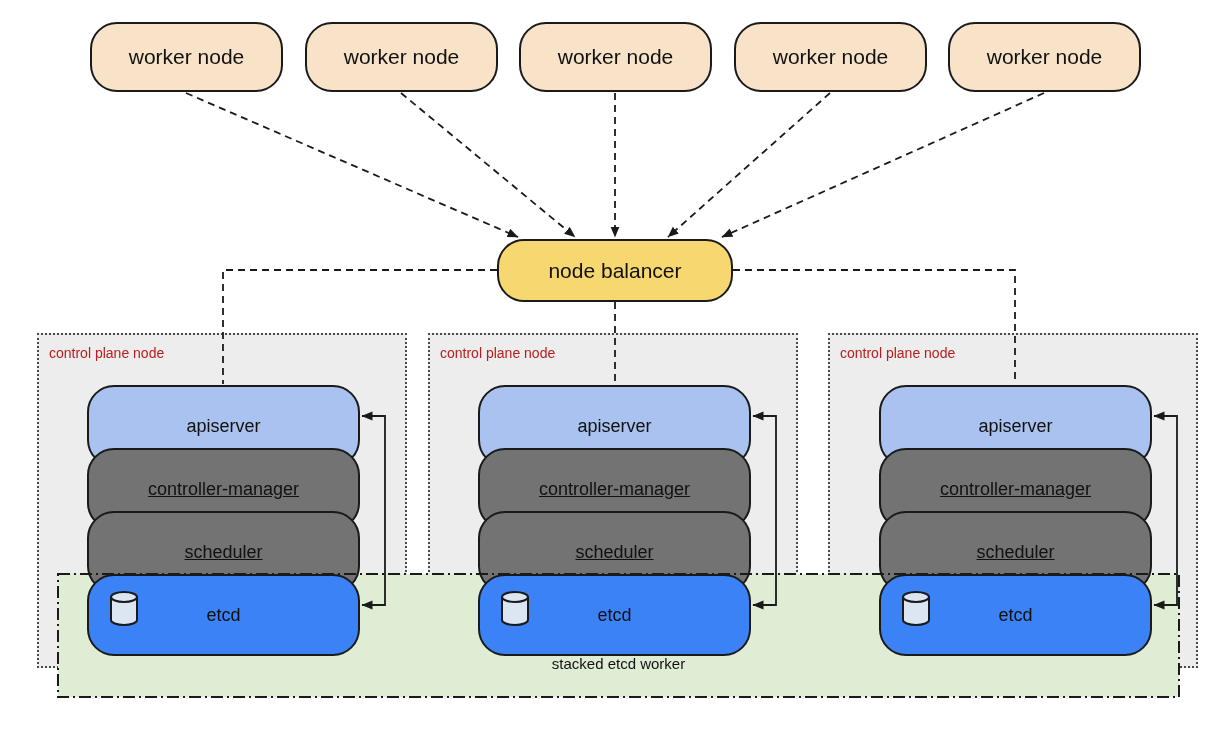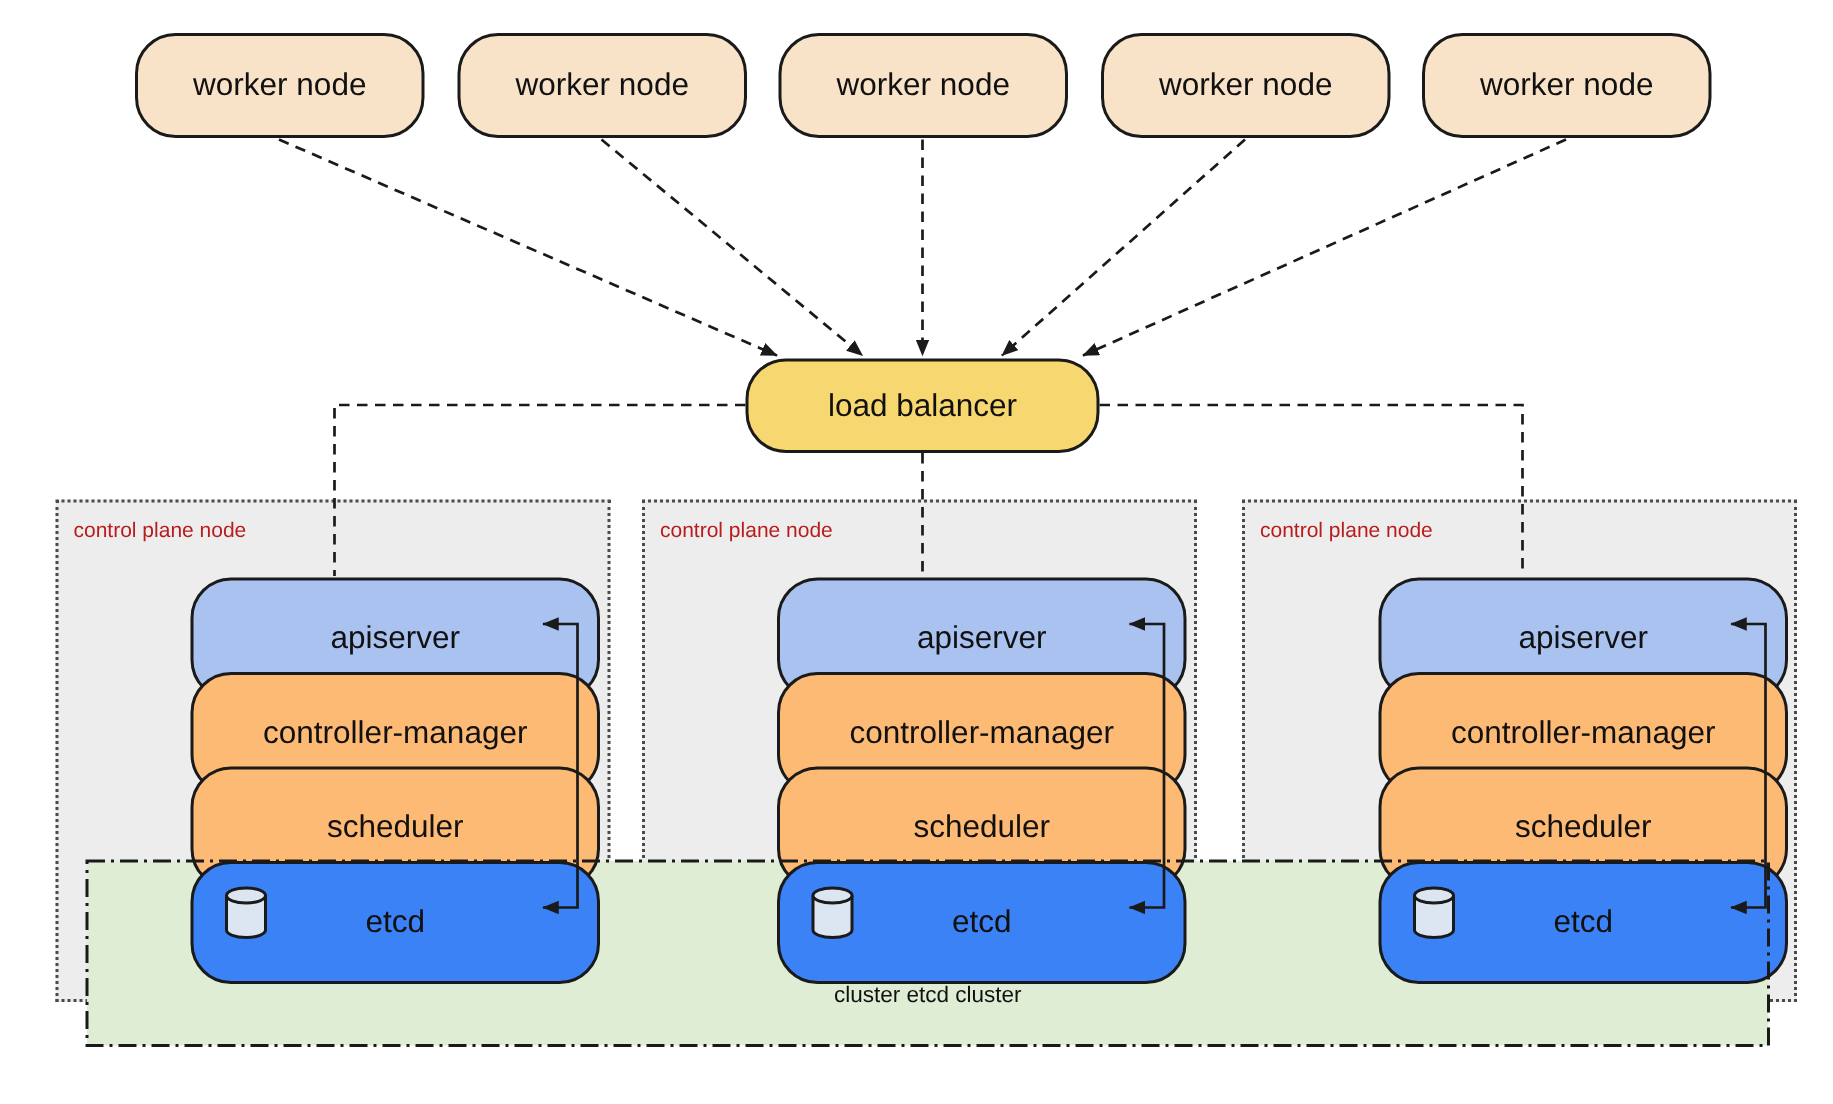--- a/index.html
+++ b/index.html
@@ -23,24 +23,24 @@
   .cplabel{position:absolute;left:10px;top:10px;font-size:14px;color:#b91c1c;}
   .overlay{
     position:absolute;left:58px;top:574px;width:1121px;height:123px;
     background:#e0edd5;
   }
   .overlay-label{
     position:absolute;left:58px;top:655px;width:1121px;text-align:center;
     font-size:15px;color:#111111;
   }
   .row{
-    width:273px;height:82px;border:2px solid #1a1a1a;font-size:21px;margin-left:40px;
+    width:273px;height:82px;border:2px solid #1a1a1a;font-size:18px;
   }
   .apiserver{background:#a9c2ef;}
-  .component{background:#fdba74;}
+  .component{background:#737373;text-decoration:underline;}
   .etcd{background:#3b82f6;}
   .cyl{position:absolute;left:20px;top:14px;}
   #wires{position:absolute;left:0;top:0;z-index:10;pointer-events:none;}
 </style>
 </head>
 <body>
 
 <div id="canvas">
 
   <div class="box worker" style="left:90px">
@@ -53,35 +53,35 @@
       <span>worker node</span>
     </div>
   <div class="box worker" style="left:734px">
       <span>worker node</span>
     </div>
   <div class="box worker" style="left:948px">
       <span>worker node</span>
     </div>
 
   <div class="box lb">
-      <span>load balancer</span>
+      <span>node balancer</span>
     </div>
 
   <div class="cpnode" style="left:37px">
     <div class="cplabel">control plane node</div>
   </div>
   <div class="cpnode" style="left:428px">
     <div class="cplabel">control plane node</div>
   </div>
   <div class="cpnode" style="left:828px">
     <div class="cplabel">control plane node</div>
   </div>
 
   <div class="overlay"></div>
-  <div class="overlay-label">cluster etcd cluster</div>
+  <div class="overlay-label">stacked etcd worker</div>
 
   <div class="box row apiserver" style="left:87px;top:385px">
       <span>apiserver</span>
     </div>
   <div class="box row component" style="left:87px;top:448px">
       <span>controller-manager</span>
     </div>
   <div class="box row component" style="left:87px;top:511px">
       <span>scheduler</span>
     </div>

